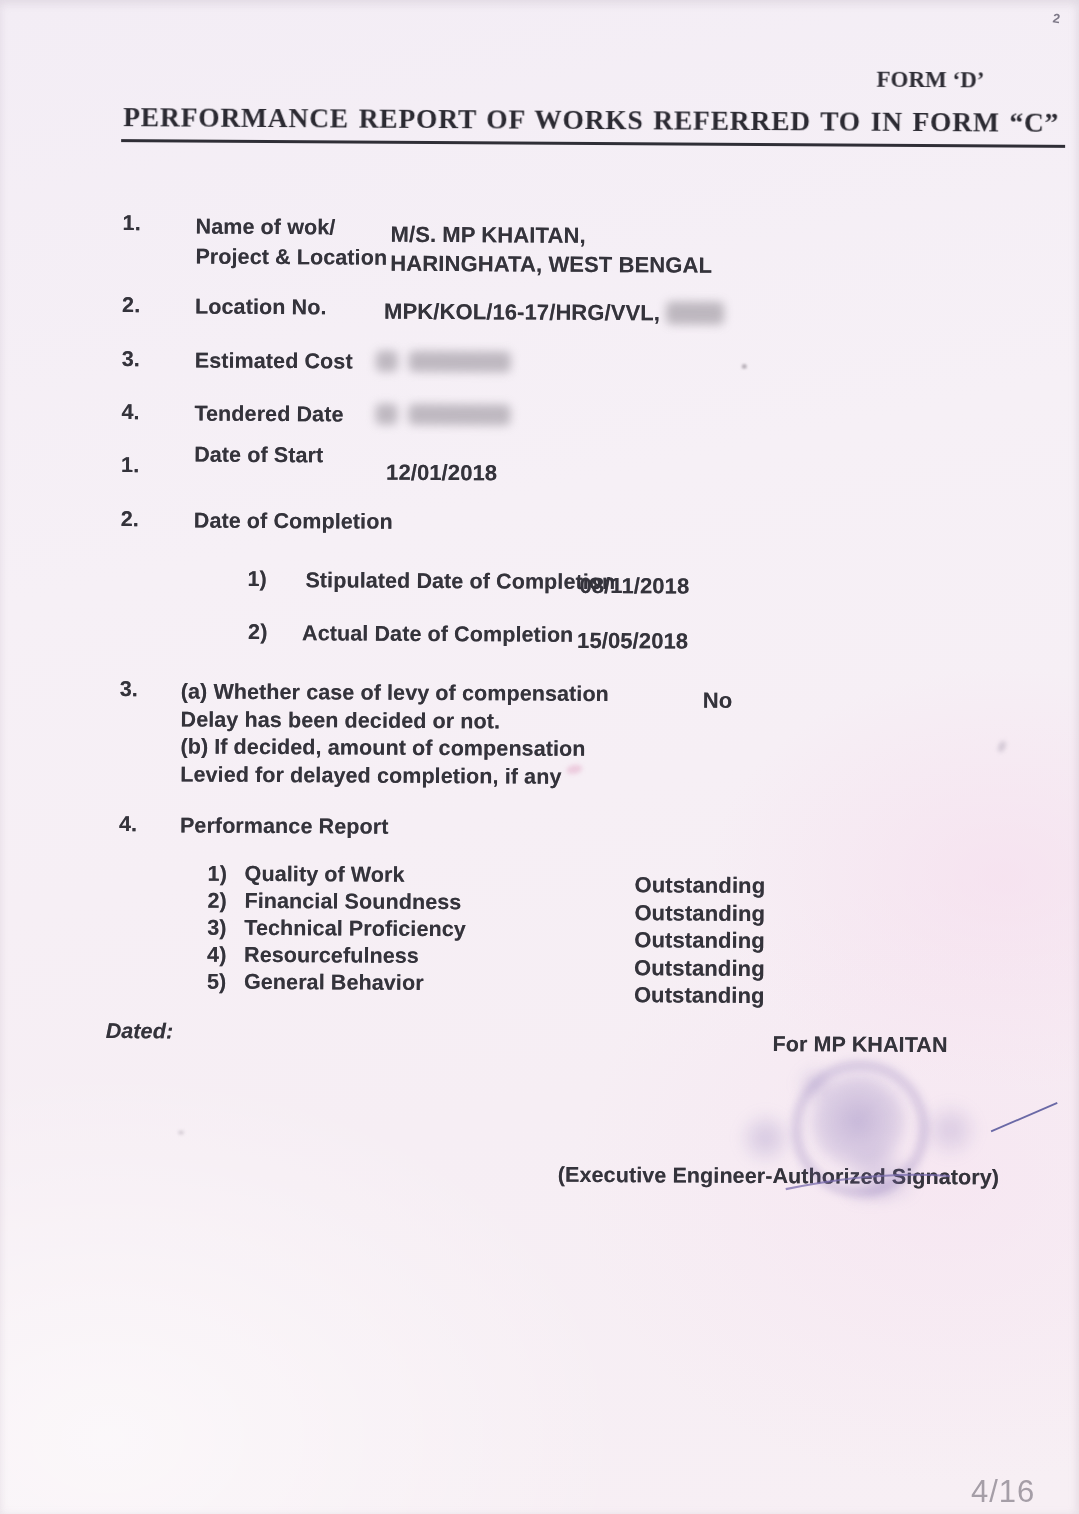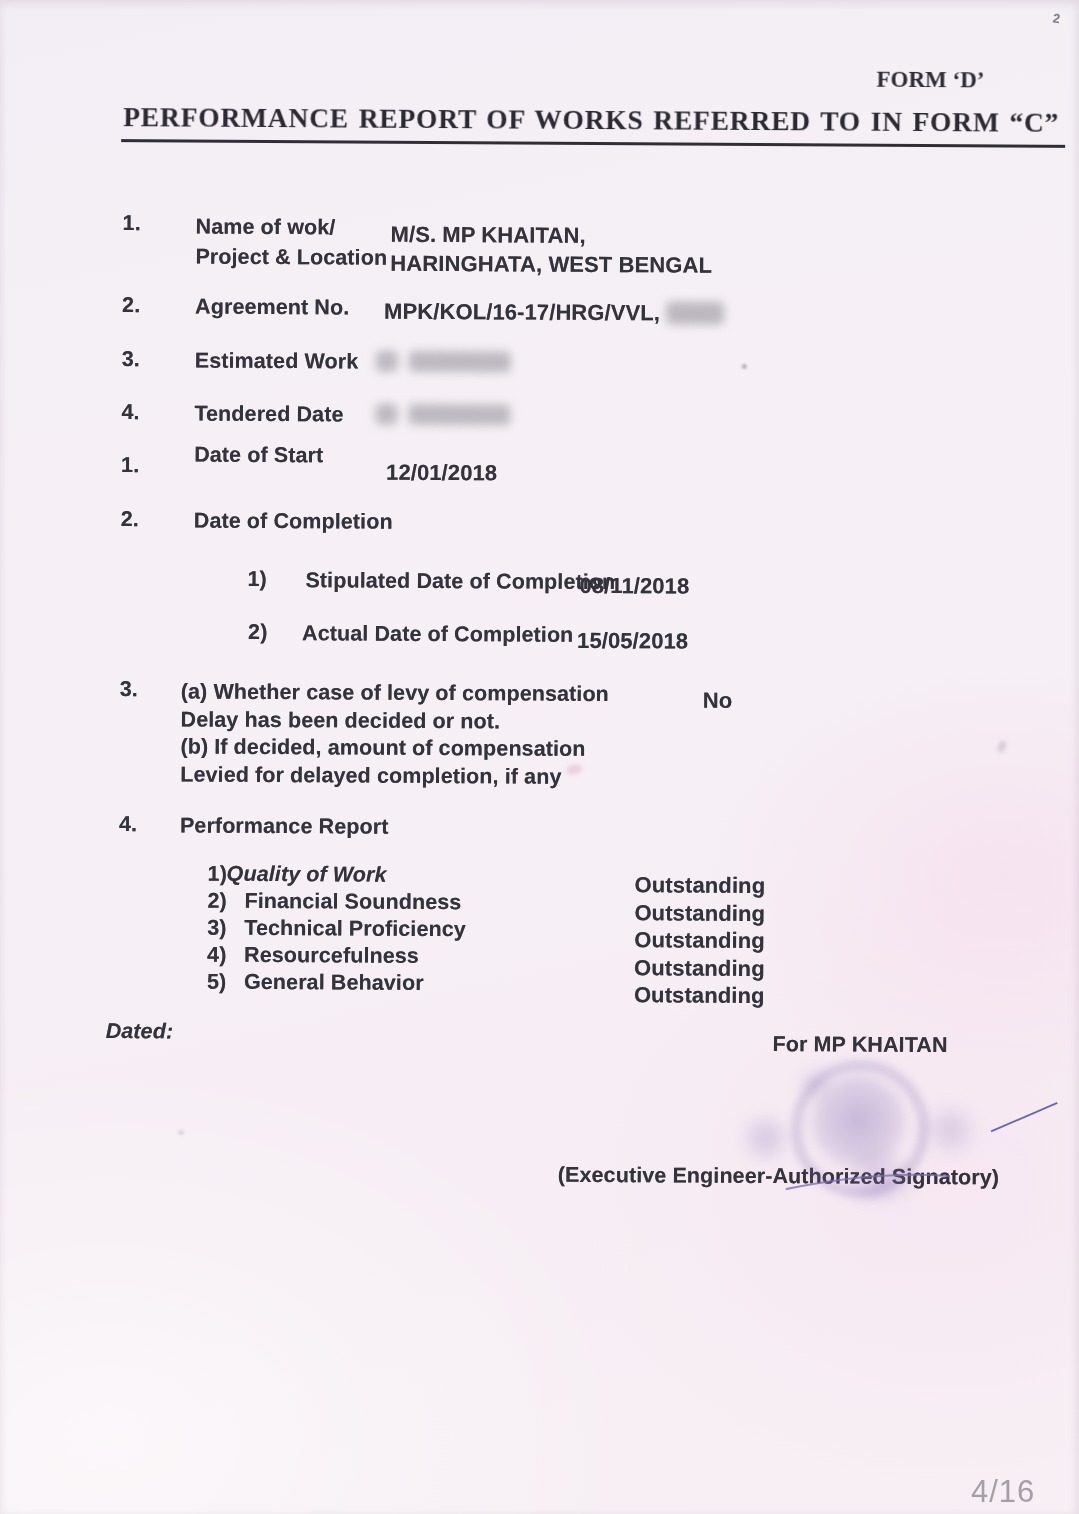--- a/index.html
+++ b/index.html
@@ -97,25 +97,25 @@
   <div class="abs txt" style="left:197px;top:213px;line-height:30px;">
     <div>Name of wok/</div>
     <div>Project &amp; Location</div>
   </div>
   <div class="abs txt val" style="left:392px;top:220px;line-height:29px;">
     <div>M/S. MP KHAITAN,</div>
     <div>HARINGHATA, WEST BENGAL</div>
   </div>
 
   <div class="abs txt" style="left:124px;top:295px;">2.</div>
-  <div class="abs txt" style="left:197px;top:296px;">Agreement No.</div>
+  <div class="abs txt" style="left:197px;top:296px;">Location No.</div>
   <div class="abs txt val" style="left:386px;top:299px;"><span>MPK/KOL/16-17/HRG/VVL,</span><span class="redact-inline"></span></div>
 
   <div class="abs txt" style="left:124px;top:349px;">3.</div>
-  <div class="abs txt" style="left:197px;top:350px;">Estimated Work</div>
+  <div class="abs txt" style="left:197px;top:350px;">Estimated Cost</div>
   <div class="abs redact-group" style="left:378px;top:351px;">
     <span class="redact-chunk" style="width:22px;"></span>
     <span class="redact-chunk" style="width:102px;"></span>
   </div>
 
   <div class="abs txt" style="left:124px;top:402px;">4.</div>
   <div class="abs txt" style="left:197px;top:403px;">Tendered Date</div>
   <div class="abs redact-group" style="left:378px;top:404px;">
     <span class="redact-chunk" style="width:22px;"></span>
     <span class="redact-chunk" style="width:102px;"></span>
@@ -142,21 +142,21 @@
     <div>Delay has been decided or not.</div>
     <div>(b) If decided, amount of compensation</div>
     <div>Levied for delayed completion, if any</div>
   </div>
   <div class="abs txt val" style="left:707px;top:686px;">No</div>
 
   <div class="abs txt" style="left:124px;top:814px;">4.</div>
   <div class="abs txt" style="left:185px;top:815px;">Performance Report</div>
 
   <div class="abs txt" style="left:213px;top:863px;">1)</div>
-  <div class="abs txt" style="left:232px;top:863px;font-style:italic;">Quality of Work</div>
+  <div class="abs txt" style="left:250px;top:863px;">Quality of Work</div>
   <div class="abs txt" style="left:213px;top:890px;">2)</div>
   <div class="abs txt" style="left:250px;top:890px;">Financial Soundness</div>
   <div class="abs txt" style="left:213px;top:917px;">3)</div>
   <div class="abs txt" style="left:250px;top:917px;">Technical Proficiency</div>
   <div class="abs txt" style="left:213px;top:944px;">4)</div>
   <div class="abs txt" style="left:250px;top:944px;">Resourcefulness</div>
   <div class="abs txt" style="left:213px;top:971px;">5)</div>
   <div class="abs txt" style="left:250px;top:971px;">General Behavior</div>
 
   <div class="abs txt val" style="left:640px;top:871px;">Outstanding</div>

